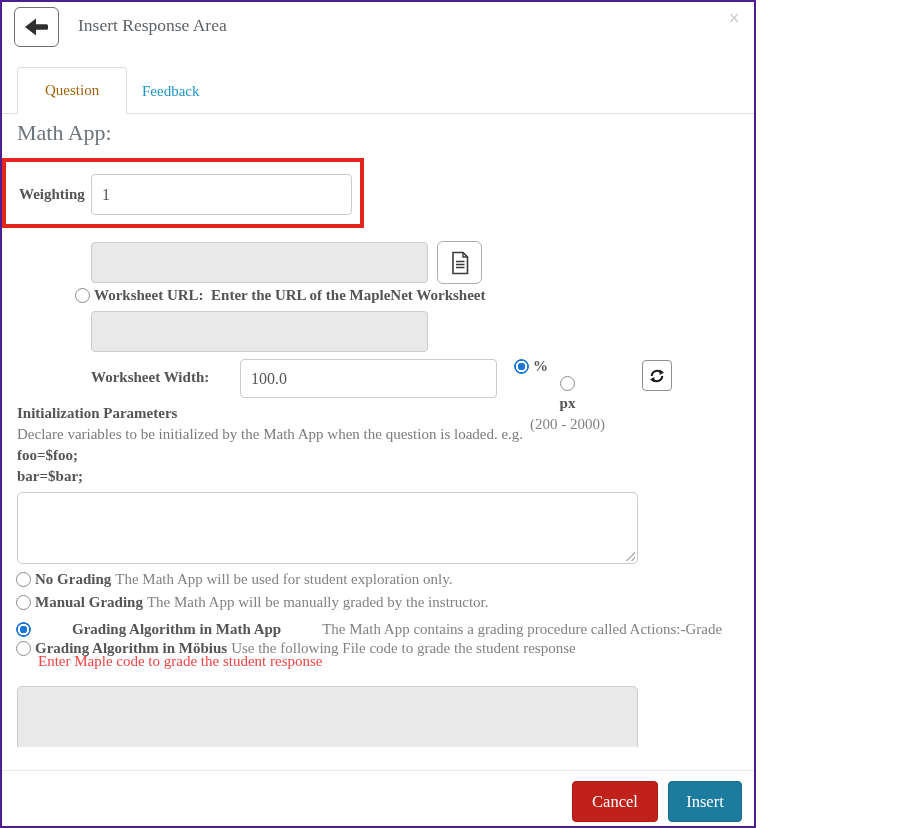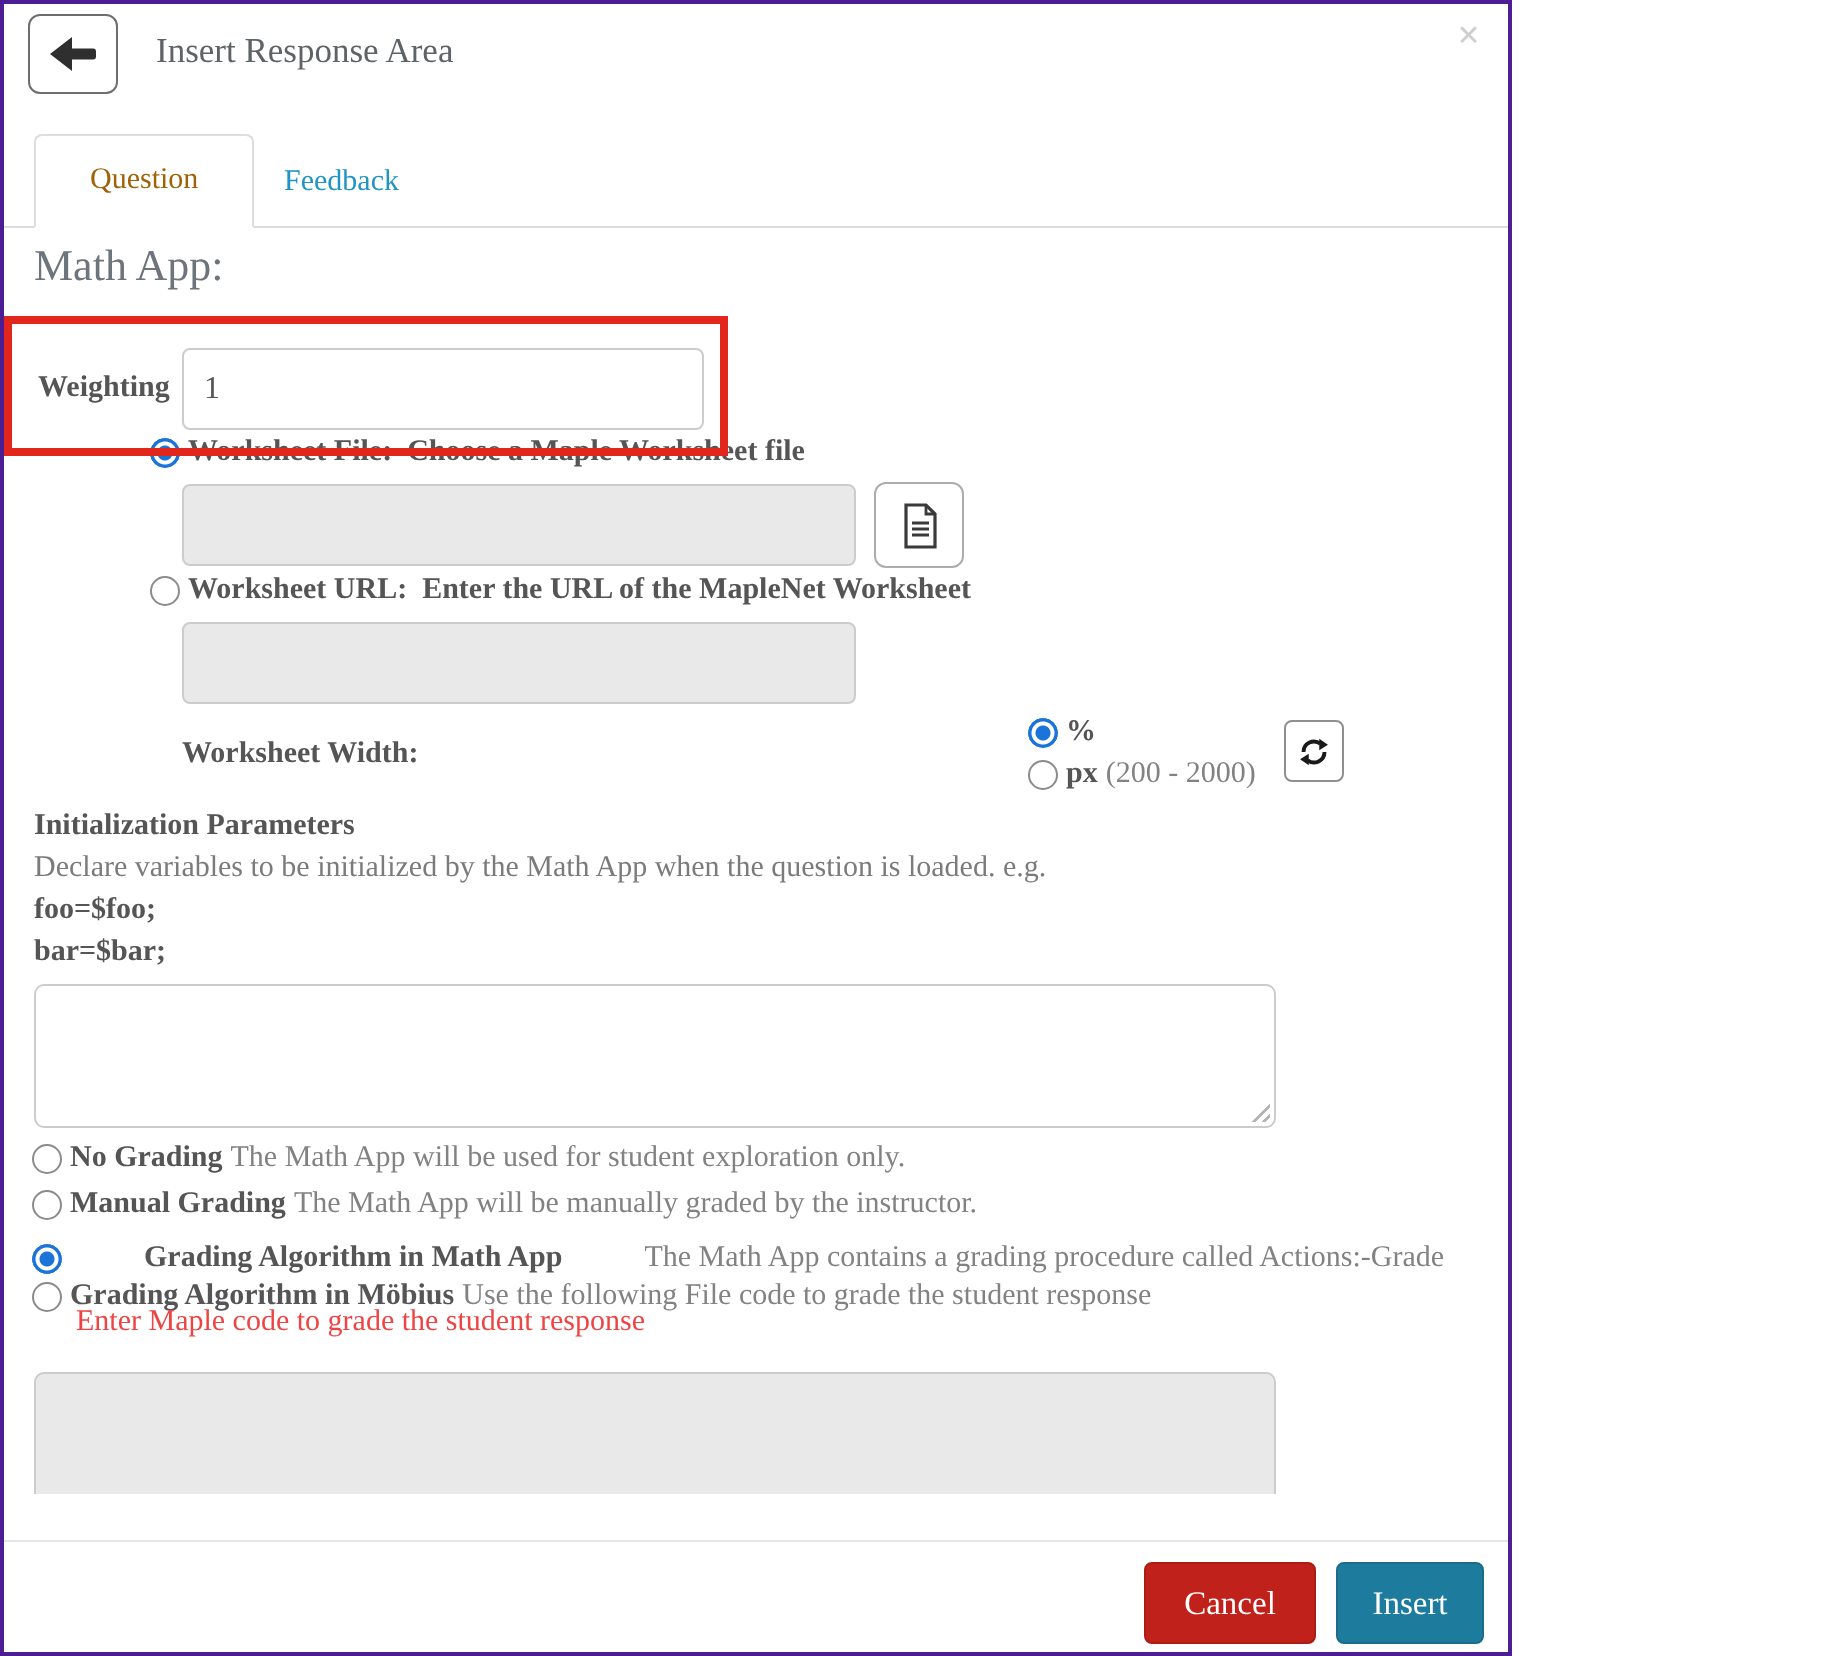--- a/index.html
+++ b/index.html
@@ -82,47 +82,44 @@
     <div class="tab-feedback">Feedback</div>
   </div>
 
   <div class="body-scroll">
 
     <div class="abs h-mathapp">Math App:</div>
 
     <div class="abs bl" style="left:17px;top:60px;height:41px;line-height:41px;">Weighting</div>
     <input class="inp" style="left: 89px; top: 60px; width: 261px; height: 41px;" value="1">
 
-    <div class="rrow" style="left:73px;top:101px;">
-      <span class="radio checked"></span>
-      <span class="bl pre">Worksheet File:  Choose a Maple Worksheet file</span>
-    </div>
     <input class="inp gray" style="left: 89px; top: 128px; width: 337px; height: 41px;" value="">
     <button class="icon-btn" style="left:435px;top:127px;width:45px;height:43px;">
       <span style="display:flex;">
         <svg width="20" height="24" viewBox="0 0 20 24">
           <path d="M3 1.5 H13 L17.5 6 V22.5 H3 Z" fill="none" stroke="#3a3a3a" stroke-width="1.6"></path>
           <path d="M13 1.5 V6 H17.5" fill="none" stroke="#3a3a3a" stroke-width="1.4"></path>
           <path d="M6 10.5 H14.5 M6 13.5 H14.5 M6 16.5 H14.5" stroke="#3a3a3a" stroke-width="1.5"></path>
         </svg>
       </span>
     </button>
 
     <div class="rrow" style="left:73px;top:170px;align-items:center;">
       <span class="radio"></span>
       <span class="bl pre">Worksheet URL:  Enter the URL of the MapleNet Worksheet</span>
     </div>
     <input class="inp gray" style="left: 89px; top: 197px; width: 337px; height: 41px;" value="">
 
     <div class="abs bl" style="left:89px;top:244px;height:39px;line-height:39px;">Worksheet Width:</div>
+    <input class="inp" style="left: 238px; top: 245px; width: 257px; height: 39px;" value="100.0">
     <div class="rrow" style="left:512px;top:241px;">
       <span class="radio checked"></span>
       <span class="bl">%</span>
     </div>
-    <div class="rrow" style="left:512px;top:262px;">
+    <div class="rrow" style="left:528px;top:262px;flex-direction:column;">
       <span class="radio"></span>
       <span class="bl">px</span>
       <span class="desc">(200 - 2000)</span>
     </div>
     <button class="icon-btn" style="left:640px;top:246px;width:30px;height:31px;border-radius:4px;border-color:#8f8f8f;">
       <span style="display:flex;">
         <svg width="18" height="18" viewBox="0 0 24 24">
           <g fill="none" stroke="#1a1a1a" stroke-width="2.6">
             <path d="M5 12a7 7 0 0 1 11.3-5.5"></path>
             <path d="M19 12a7 7 0 0 1-11.3 5.5"></path>

